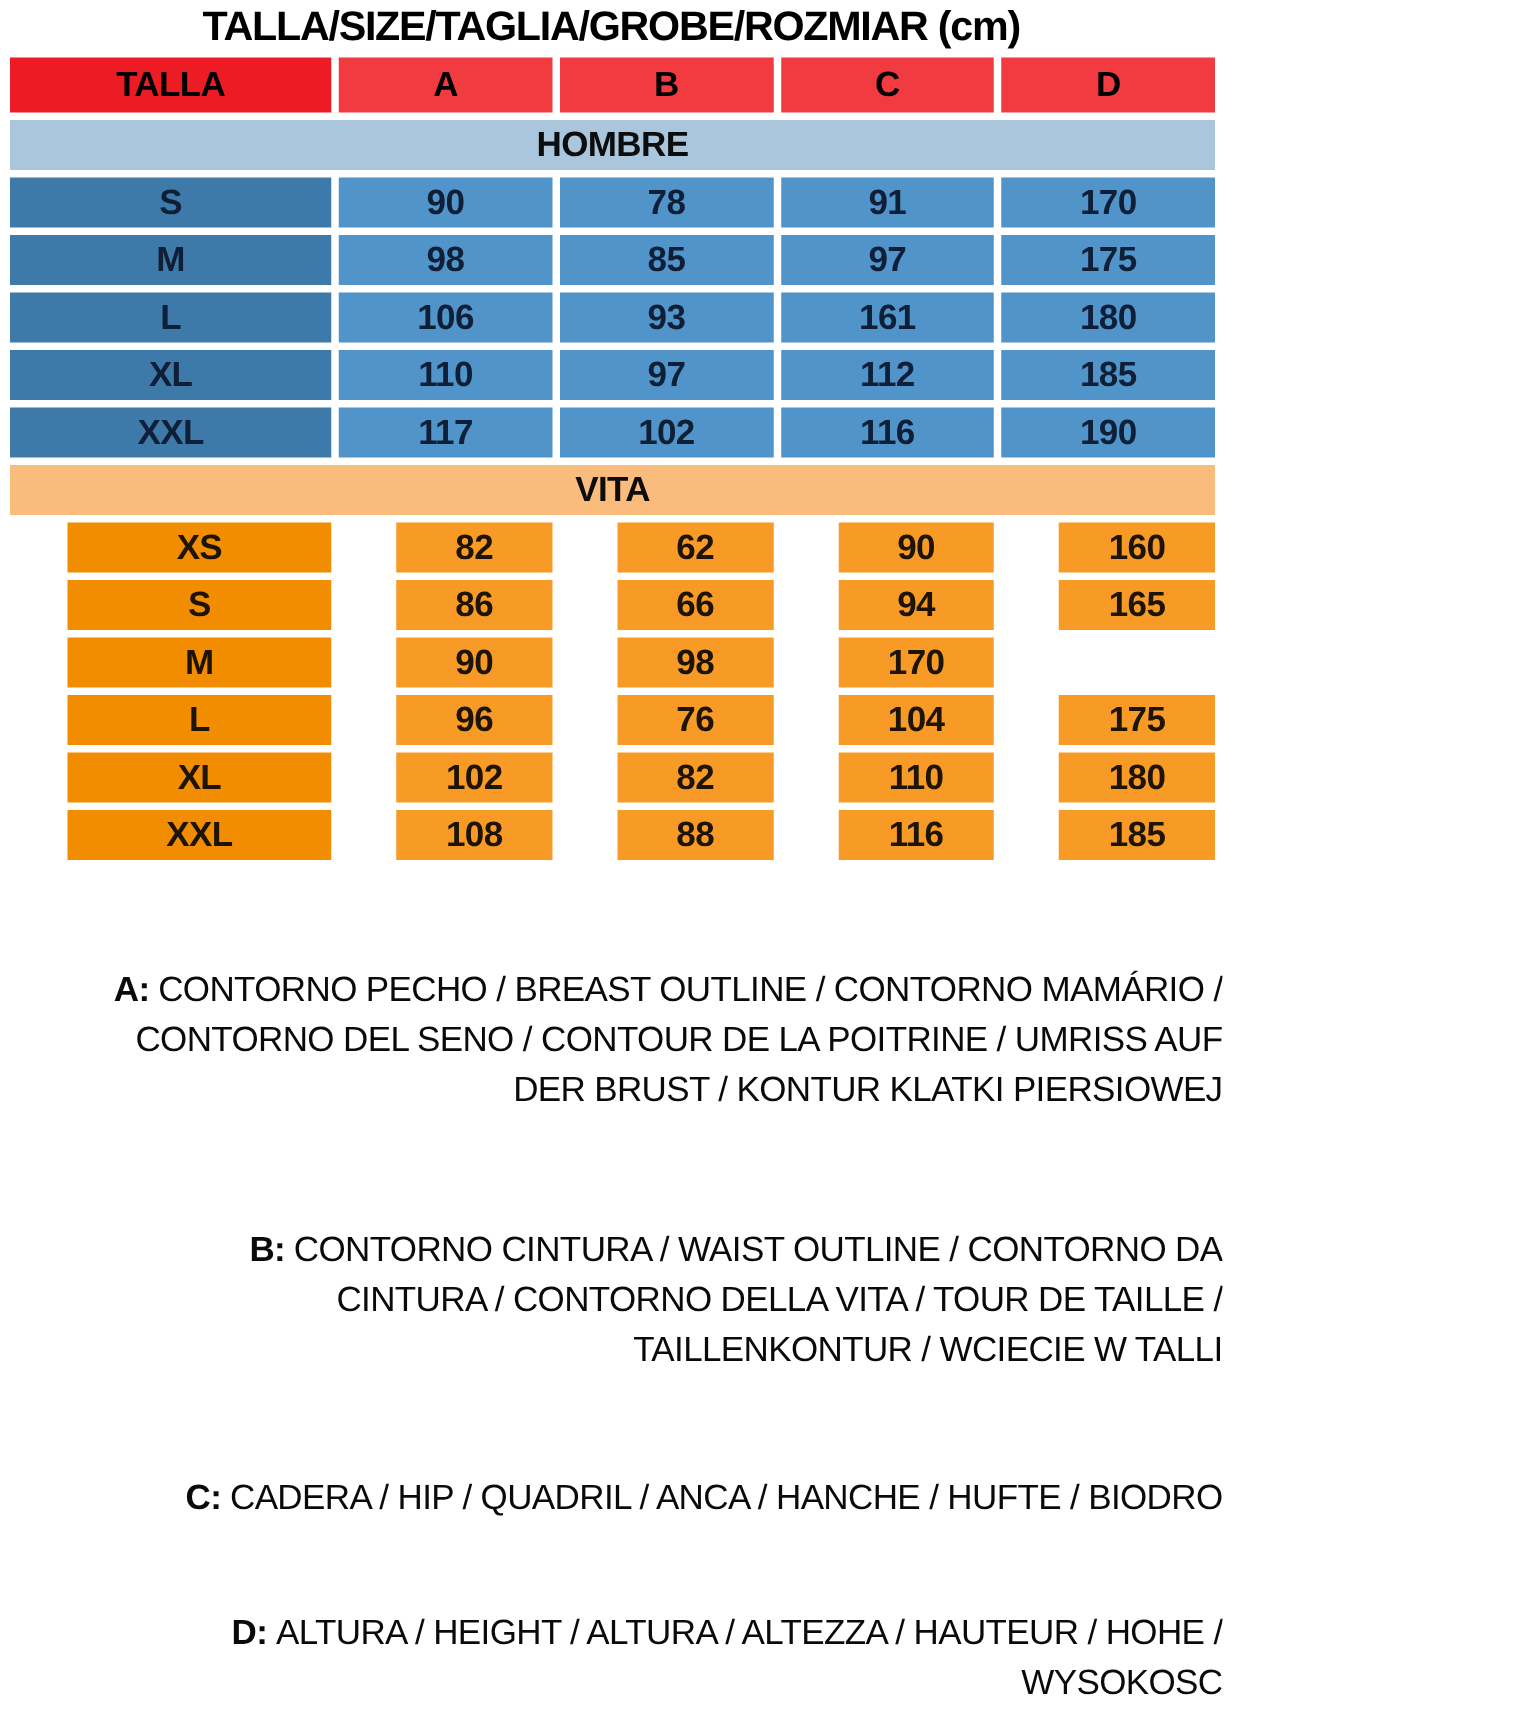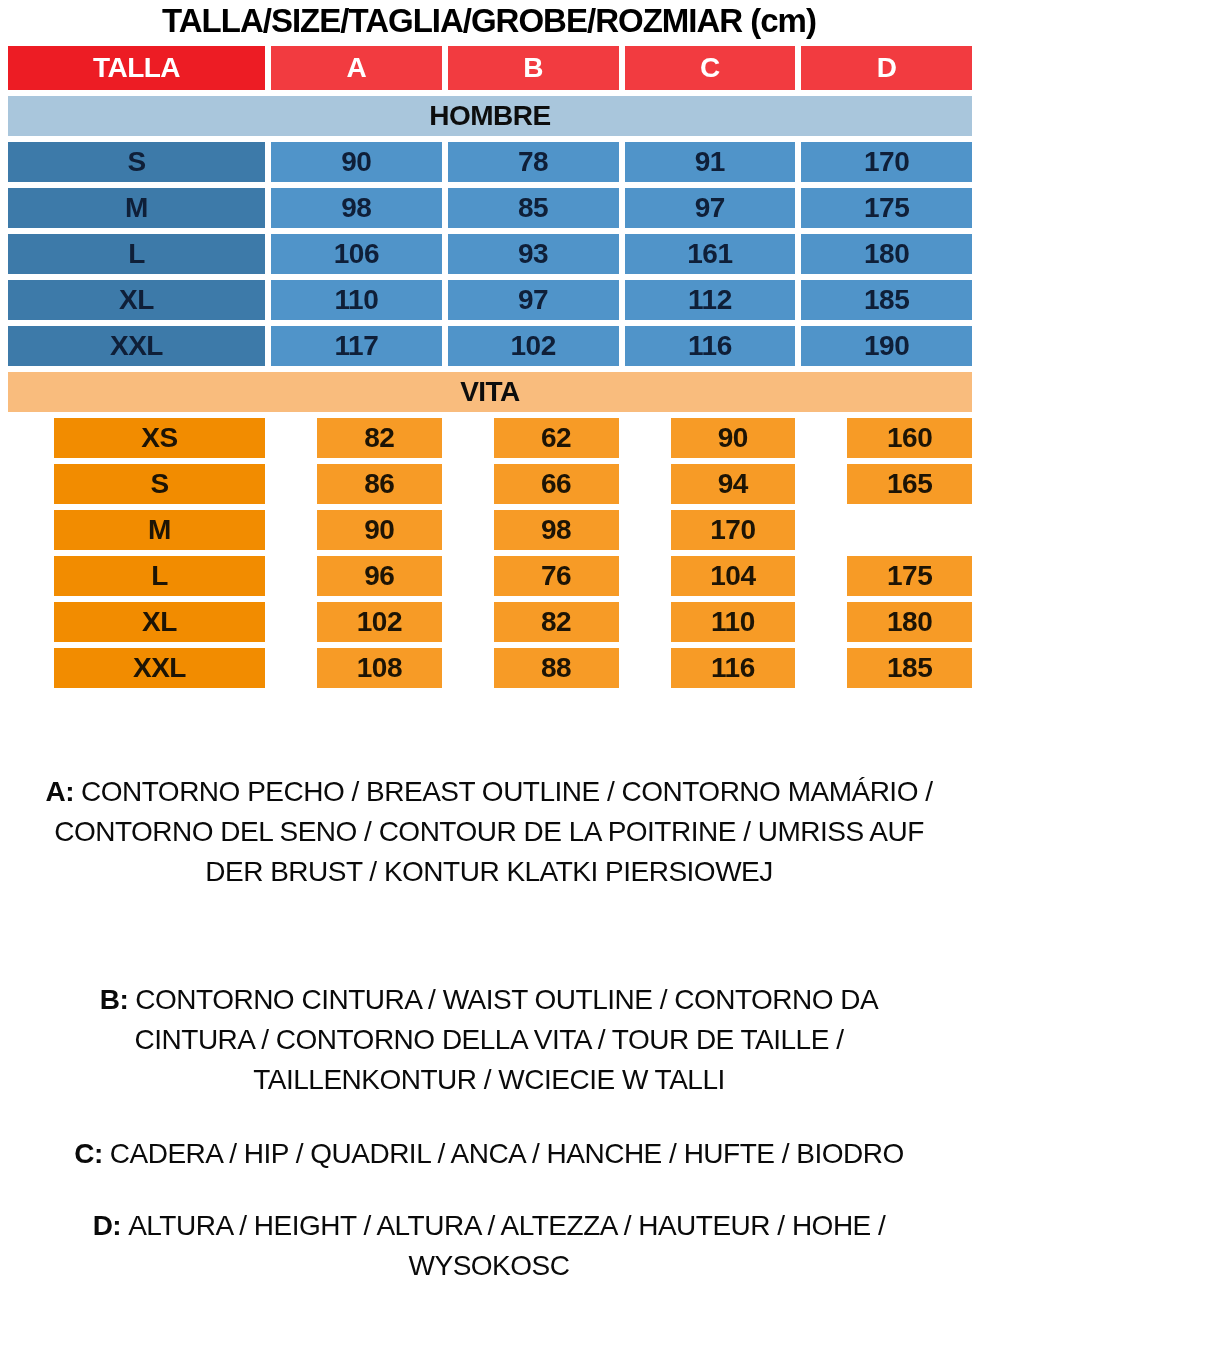--- a/index.html
+++ b/index.html
@@ -15,43 +15,43 @@
   .size-table { margin:0 6px 0 8px; display:flex; flex-direction:column; gap:6px; }
   .trow { display:grid; grid-template-columns:257px 1fr 1fr 1fr 1fr; gap:6px; height:40px; }
   .trow.thead { height:44px; }
   .trow.band { grid-template-columns:1fr; }
 
   .cell {
     display:flex; align-items:center; justify-content:center;
     font-weight:bold; font-size:28px; letter-spacing:-0.5px;
     overflow:hidden; white-space:nowrap;
   }
-  .th { background:var(--header-red-light,#f23b40); color:#ffffff; }
+  .th { background:var(--header-red-light,#f23b40); color:#000000; }
   .th.size-col { background:var(--header-red,#ed1c24); }
 
   .band-cell { color:#0d0d0d; }
   .band-hombre .band-cell { background:var(--hombre-band,#a9c6dc); }
   .band-mujer  .band-cell { background:var(--mujer-band,#f9bc7d); }
 
   .hombre .cell { color:var(--cell-text-blue,#0f1f38); }
   .hombre .size-cell { background:var(--hombre-size,#3d7aa9); }
   .hombre .val       { background:var(--hombre-cell,#5094c9); }
 
   .mujer .cell { color:var(--cell-text-orange,#1d1405);margin-left:46px; }
   .mujer .size-cell { background:var(--mujer-size,#f28c00); }
   .mujer .val       { background:var(--mujer-cell,#f79b26); }
 
   .legend {
-    text-align:center; color:#0a0a0a;
+    text-align:right; color:#0a0a0a;
     font-size:28px; letter-spacing:-0.5px; line-height:40px;
   }
   .legend-a { margin-top:84px; }
   .legend-b { margin-top:88px; }
-  .legend-c { margin-top:34px; }
-  .legend-d { margin-top:32px; }
+  .legend-c { margin-top:78px; }
+  .legend-d { margin-top:68px; }
   .lp { font-weight:bold; margin-right:7px; }
 </style>
 </head>
 <body>
 
 <div class="page">
 
   <h1 class="title">TALLA/SIZE/TAGLIA/GROBE/ROZMIAR (cm)</h1>
 
   <div class="size-table">

